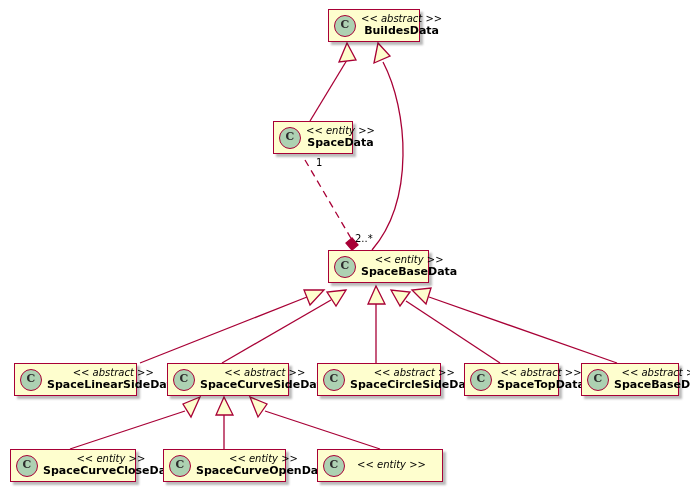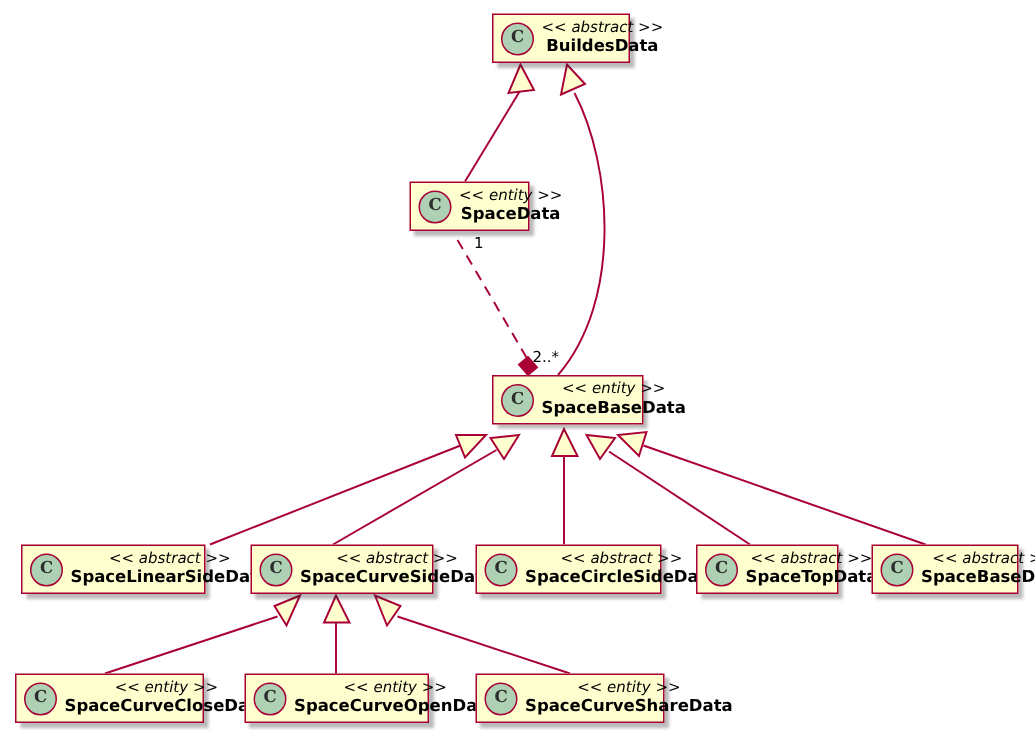--- a/index.html
+++ b/index.html
@@ -211,20 +211,19 @@
     <span class="node-text">
       <span class="stereo">&lt;&lt; entity &gt;&gt;</span>
       <span class="cname">SpaceCurveOpenData</span>
     </span>
   </div>
 
   <div class="node" style="left:317px; top:449px; width:126px; height:33px;">
     <span class="node-icon">C</span>
     <span class="node-text">
       <span class="stereo">&lt;&lt; entity &gt;&gt;</span>
-      <span class="cname">SpaceCurveShareData</span>
     </span>
   </div>
 
   <span class="mlabel" style="left:316px; top:157px;">1</span>
   <span class="mlabel" style="left:355px; top:233px;">2..*</span>
 
 </div>
 
 </body></html>

